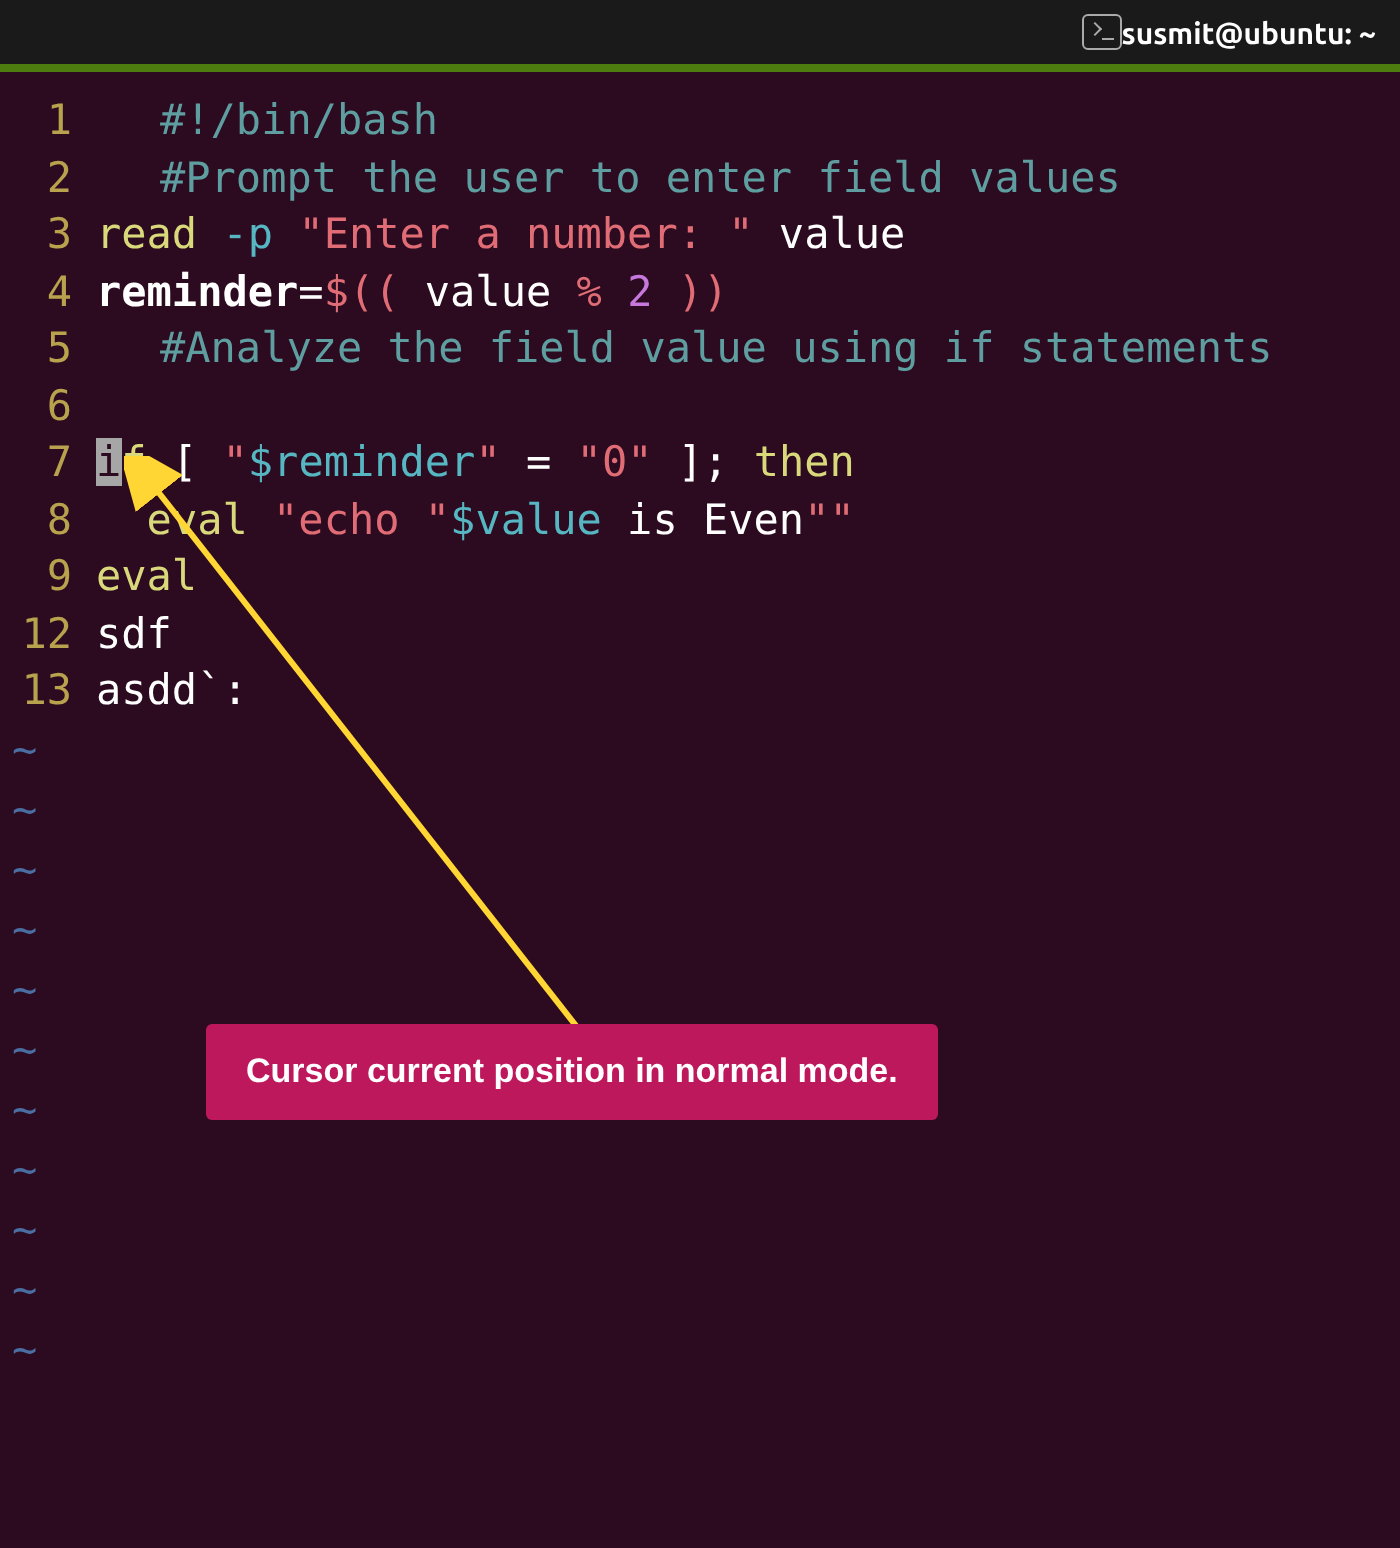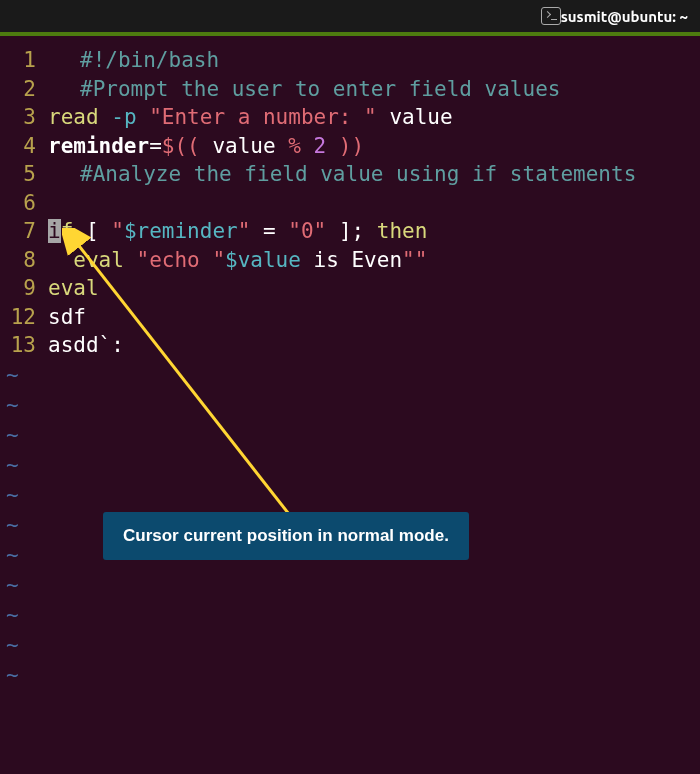--- a/index.html
+++ b/index.html
@@ -101,21 +101,21 @@
       position: absolute;
       top: 228px;
       left: 62px;
       pointer-events: none;
       z-index: 10;
     }
     .annotation-box {
       position: absolute;
       top: 512px;
       left: 103px;
-      background: #0c4a6e;
+      background: #be185d;
       color: #fff;
       font-family: Arial, sans-serif;
       font-weight: bold;
       font-size: 17px;
       padding: 14px 20px;
       border-radius: 3px;
       z-index: 10;
     }
   </style>
 </head>

